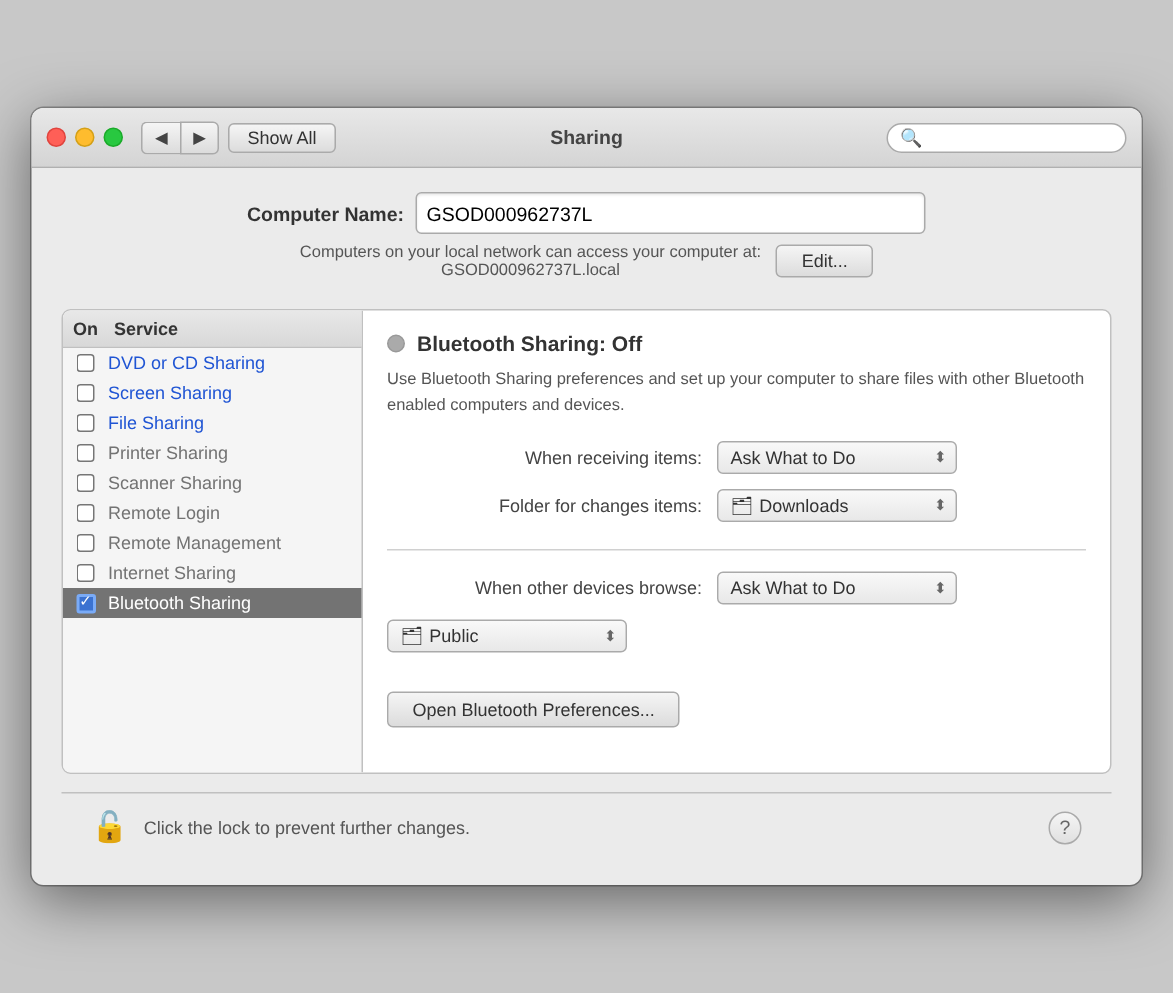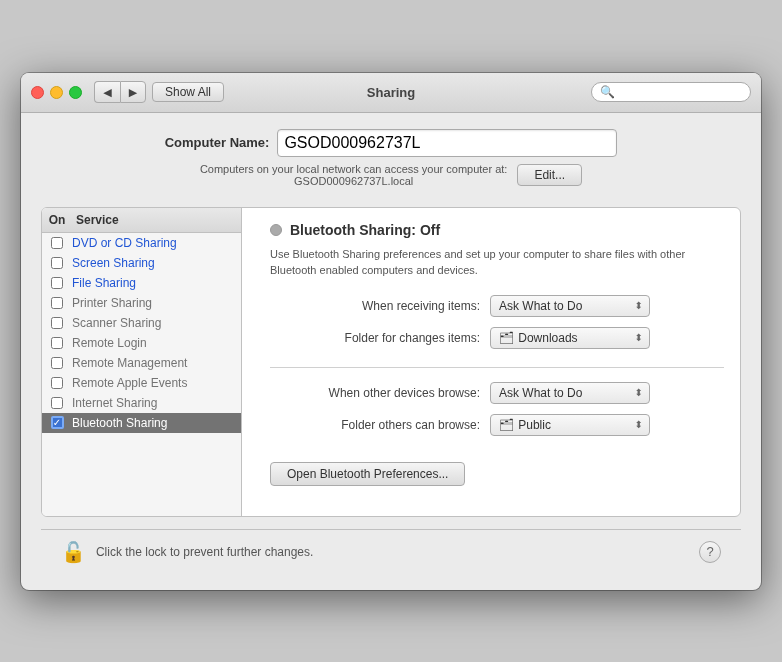--- a/index.html
+++ b/index.html
@@ -138,40 +138,40 @@
       font-weight: bold;
       color: #333;
     }
 
     .computer-name-input {
       width: 340px;
       height: 22px;
       border: 1px solid #aaa;
       border-radius: 4px;
       padding: 13px 6px;
-      font-size: 16px;
+      font-size: 13px;
       background: white;
       box-shadow: inset 0 1px 2px rgba(0,0,0,0.1);
     }
 
     .edit-btn {
       padding: 3px 16px;
       background: linear-gradient(to bottom, #f5f5f5, #dcdcdc);
       border: 1px solid #aaa;
       border-radius: 4px;
       cursor: pointer;
       font-size: 12px;
       color: #333;
       margin-left: 10px;
     }
 
     
     .main-panel {
       display: flex;
-      gap: 12px;
+      gap: 0;
       border: 1px solid #c0c0c0;
       border-radius: 6px;
       background: white;
       overflow: hidden;
       min-height: 310px;
     }
 
     
     .services-list {
       width: 200px;
@@ -482,26 +482,20 @@
         <div class="service-item">
           <div class="service-checkbox">
               <input type="checkbox" style="">
             </div>
           <span class="service-name plain">Remote Management</span>
         </div>
         <div class="service-item">
           <div class="service-checkbox">
               <input type="checkbox" style="">
             </div>
-          <span class="service-name plain">Remote Apple Events</span>
-        </div>
-        <div class="service-item">
-          <div class="service-checkbox">
-              <input type="checkbox" style="">
-            </div>
           <span class="service-name plain">Internet Sharing</span>
         </div>
         <div class="service-item selected">
           <div class="service-checkbox">
             <div class="checked-blue"></div>
           </div>
           <span class="service-name">Bluetooth Sharing</span>
         </div>
       </div>
 
@@ -542,21 +536,20 @@
           <div class="form-label">When other devices browse:</div>
           <div class="form-control">
             <div class="dropdown">
               <span>Ask What to Do</span>
               <span class="dropdown-arrow">⬍</span>
             </div>
           </div>
         </div>
 
         <div class="form-row">
-          <div class="form-label">Folder others can browse:</div>
           <div class="form-control">
             <div class="dropdown">
               <span style="display:flex;align-items:center;gap:4px">
                 <span>🗂</span>
                 <span>Public</span>
               </span>
               <span class="dropdown-arrow">⬍</span>
             </div>
           </div>
         </div>

